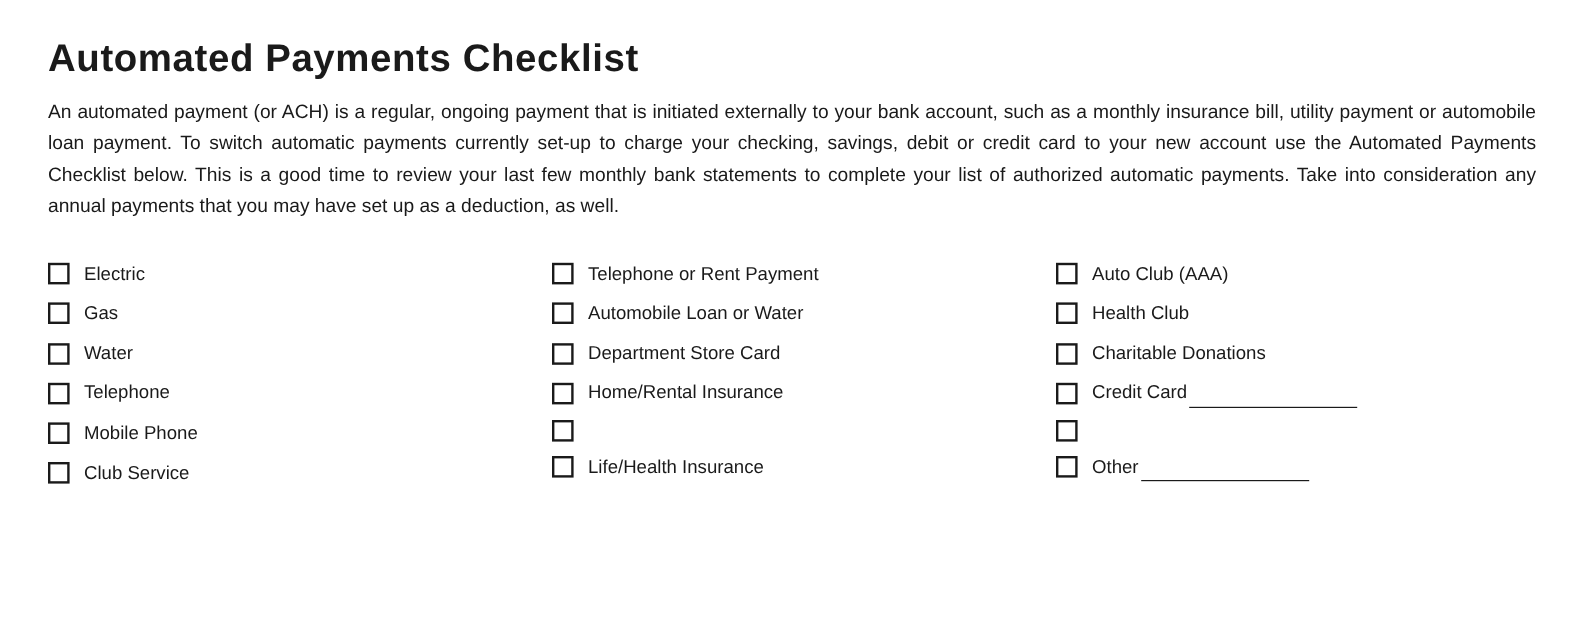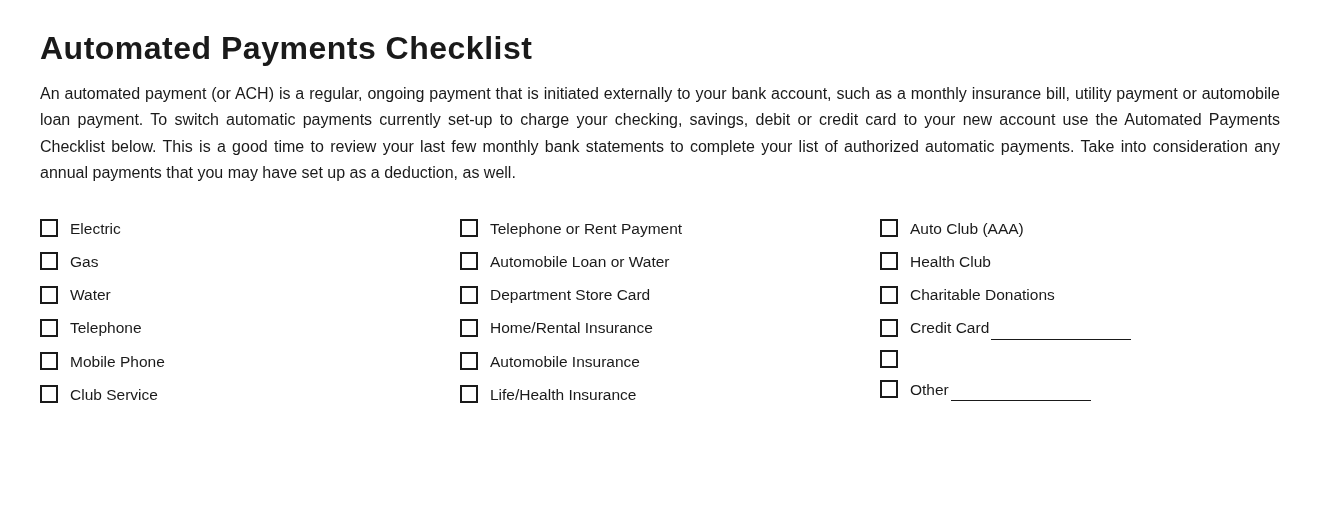--- a/index.html
+++ b/index.html
@@ -125,21 +125,20 @@
       <div class="checklist-item">
         <span class="checkbox"></span>
         <span class="item-label">Department Store Card</span>
       </div>
       <div class="checklist-item">
         <span class="checkbox"></span>
         <span class="item-label">Home/Rental Insurance</span>
       </div>
       <div class="checklist-item">
         <span class="checkbox"></span>
-        <span class="item-label">Automobile Insurance</span>
       </div>
       <div class="checklist-item">
         <span class="checkbox"></span>
         <span class="item-label">Life/Health Insurance</span>
       </div>
     </div>
     <div class="checklist-column">
       <div class="checklist-item">
         <span class="checkbox"></span>
         <span class="item-label">Auto Club (AAA)</span>

